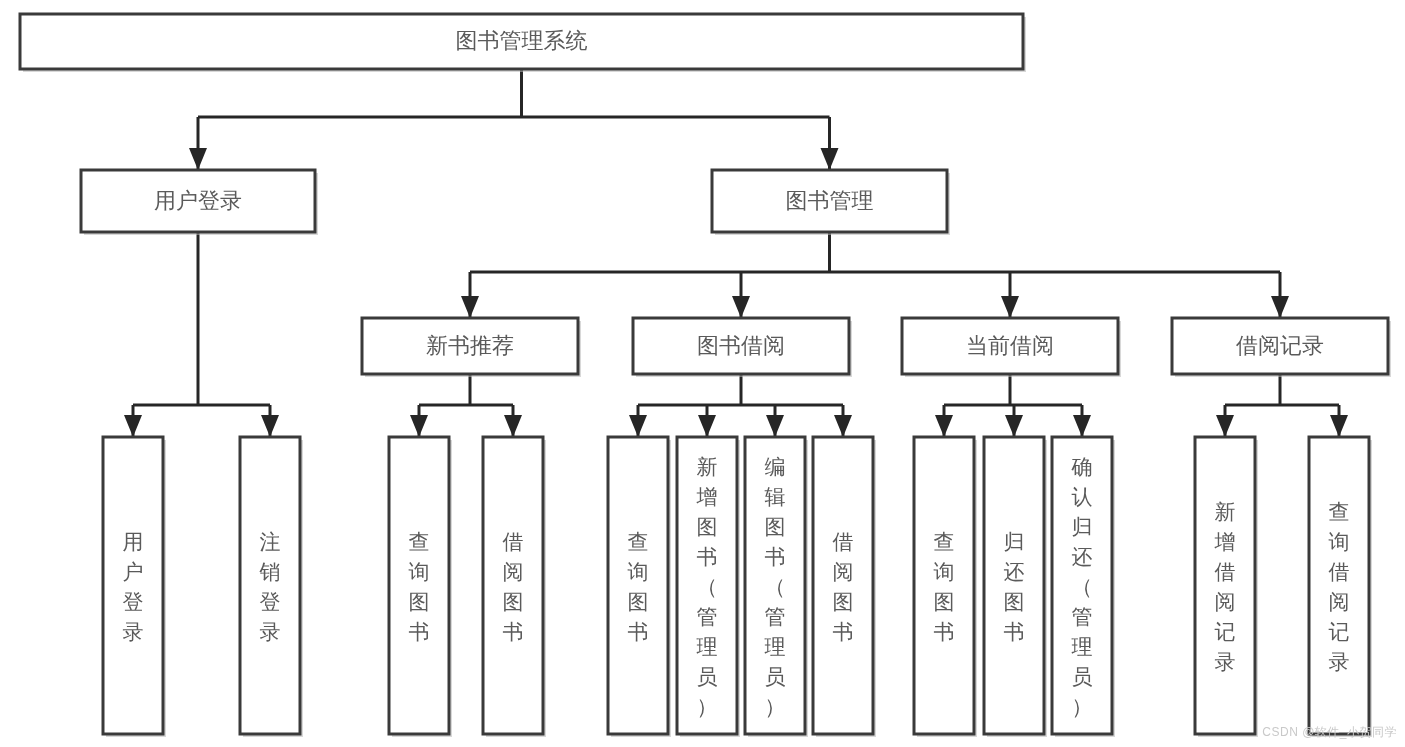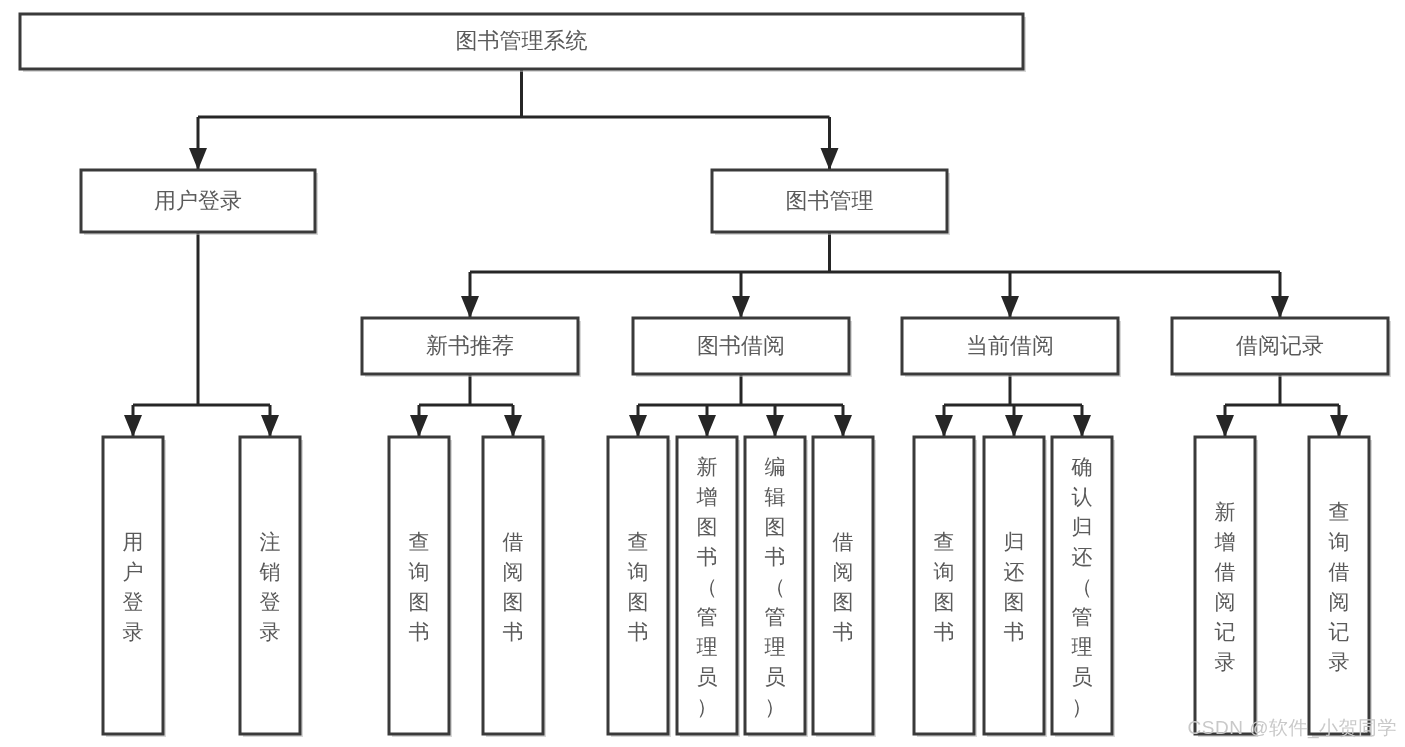--- a/index.html
+++ b/index.html
@@ -58,21 +58,21 @@
     fill: #5a5a5a;
     font-family: "Liberation Sans", "DejaVu Sans", sans-serif;
     font-size: 21px;
     text-anchor: middle;
   }
   .watermark-text {
     position: absolute;
     right: 8px;
     bottom: 6px;
     font-family: "Liberation Sans", "DejaVu Sans", sans-serif;
-    font-size: 19px;
+    font-size: 12px;
     color: #c9c9c9;
     letter-spacing: 0.5px;
     white-space: nowrap;
     user-select: none;
   }
 </style>
 </head>
 <body>
 
 <div id="diagram-root">

